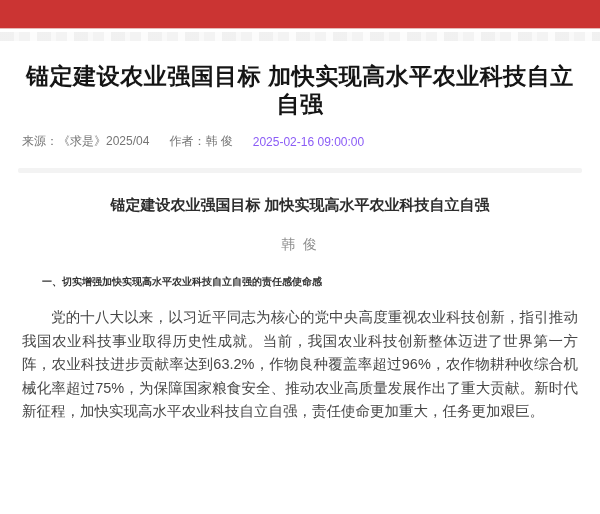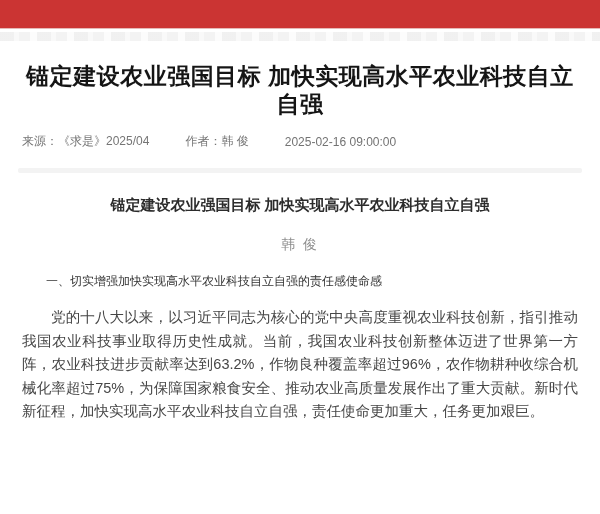--- a/index.html
+++ b/index.html
@@ -45,24 +45,24 @@
     color: #151515;
     letter-spacing: 0.5px;
   }
   
   .meta-row {
     margin: 0 4px 0 22px;
     font-size: 12px;
     color: #757575;
     display: flex;
     align-items: center;
-    gap: 36px;
+    gap: 20px;
     white-space: nowrap;
   }
-  .meta-date { color: #737373; }
+  .meta-date { color: #8b5cf6; }
   
   .article-card {
     margin: 18px 18px 0 18px;
   }
   .card-top-bar {
     height: 5px;
     background: #f3f3f3;
     border-radius: 2px;
   }
   .article-title {
@@ -87,23 +87,23 @@
     line-height: 23.5px;
     color: #464646;
     text-align: justify;
   }
   .article-body p {
     text-indent: 2em;
   }
   .section-heading {
     margin: 12px 0 13px 0;
     text-indent: 2em;
-    font-weight: 400;
+    font-weight: 700;
     color: #333333;
-    font-size: 12px;
+    font-size: 10px;
     line-height: 23px;
   }
 </style>
 </head>
 <body>
 
 <div class="page">
 
   <div class="site-bar"></div>
 

